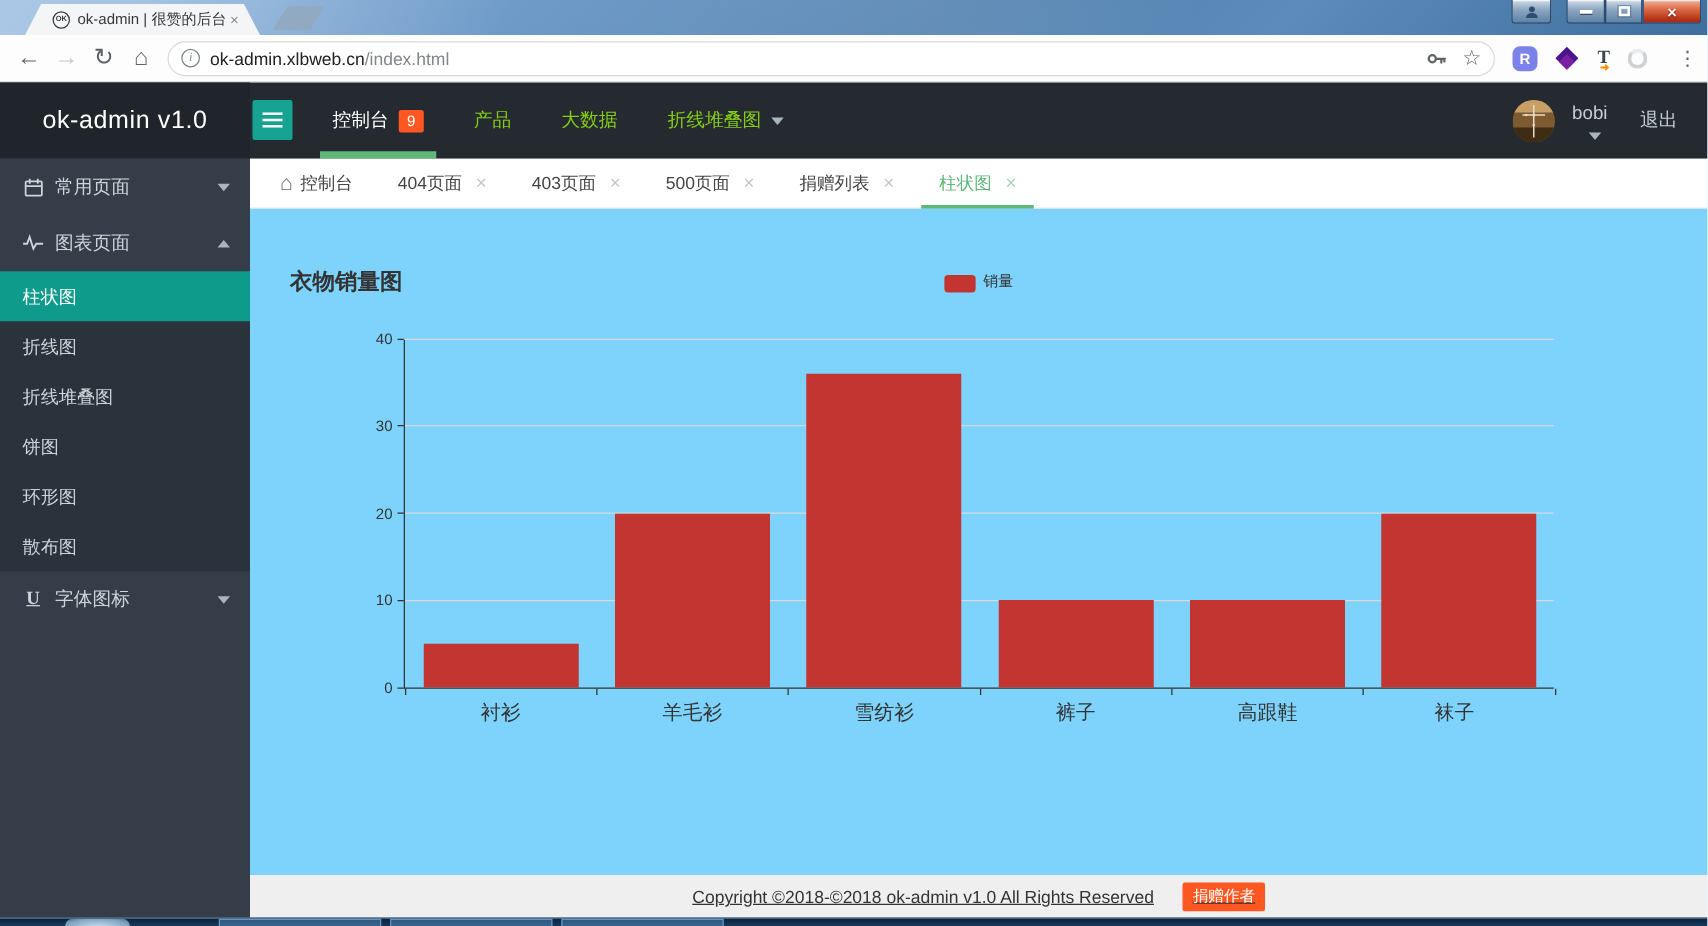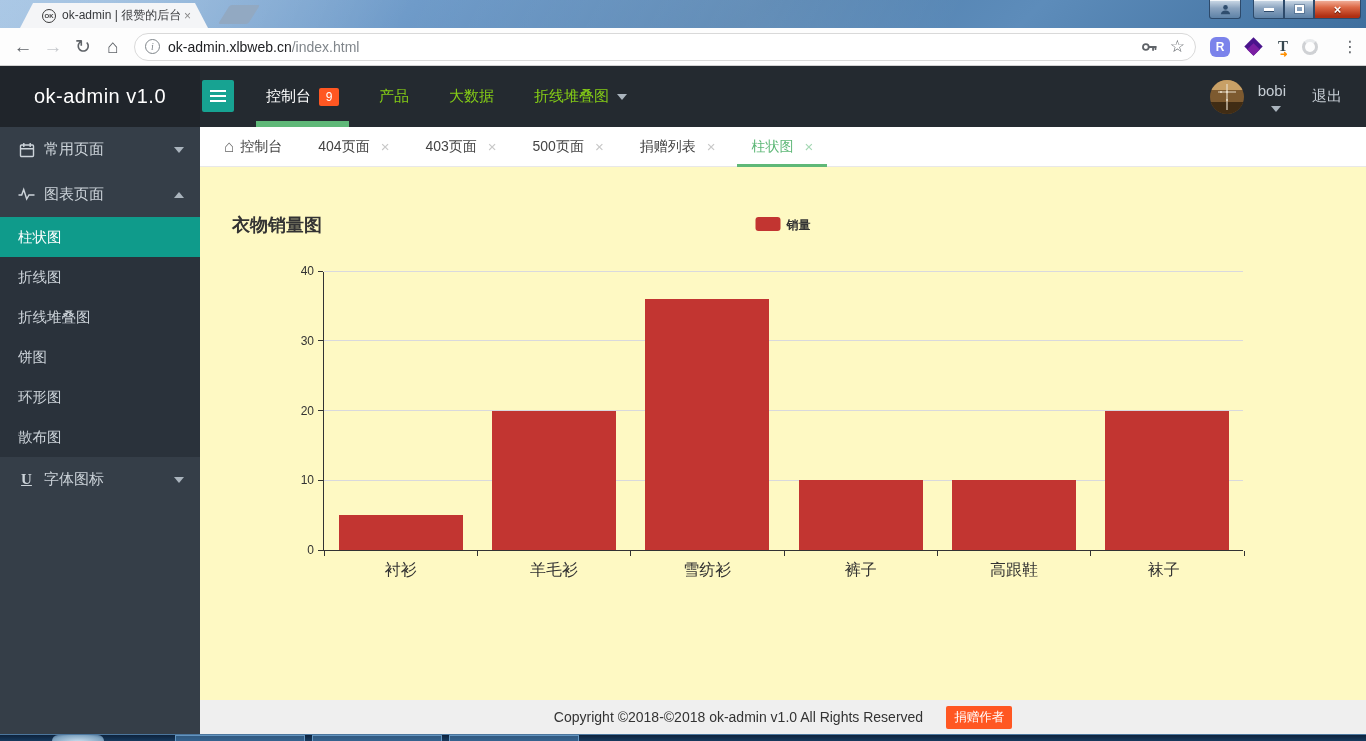--- a/index.html
+++ b/index.html
@@ -107,38 +107,38 @@
   .content { position:absolute; left:200px; top:61px; width:1166px; height:607px; background:#fff; }
   .ptabs { height:40px; border-bottom:1px solid #e8e8e8; display:flex; align-items:stretch; padding-left:6px; }
   .ptab { position:relative; display:flex; align-items:center; padding:0 14px; margin:0 4px;
     color:#444; font-size:14px; cursor:pointer; }
   .ptab.active { color:#5fb878; }
   .ptab.active::after { content:""; position:absolute; left:0; right:0; bottom:-1px; height:3px; background:#5fb878; }
   .home-ic { font-size:17px; color:#666; margin-right:6px; line-height:1; }
   .tab-x { margin-left:11px; color:#c7c7c7; font-size:15px; line-height:1; }
   .ptab.active .tab-x { color:#a5d8b4; }
 
-  .main { position:relative; width:100%; height:533px; background:#fef9c3; }
+  .main { position:relative; width:100%; height:533px; background:#7dd3fc; }
   .chart-title { position:absolute; left:32px; top:46px; font-size:18px; font-weight:bold; color:#333; }
   .legend { position:absolute; left:50%; transform:translateX(-50%); top:50px;
-    display:flex; align-items:flex-start; gap:6px;font-weight:bold; }
+    display:flex; align-items:flex-end; gap:6px; }
   .legend-swatch { width:25px; height:14px; border-radius:3px; }
   .legend-label { font-size:12px; color:#333; }
 
   .plot { position:absolute; left:123px; top:105px; width:920px; height:279px;
     border-left:1px solid #333; border-bottom:1px solid #333; }
   .gridline { position:absolute; left:0; right:0; height:1px; background:#d9d9dd; }
   .ylabel { position:absolute; left:-48px; width:38px; text-align:right; font-size:12px; color:#333; line-height:12px; }
   .ytick { position:absolute; left:-6px; width:5px; height:1px; background:#333; }
   .xtick { position:absolute; bottom:-6px; width:1px; height:5px; background:#333; }
   .bar { position:absolute; bottom:0; }
   .xlabel { position:absolute; top:100%; margin-top:10px; text-align:center; font-size:16px; color:#333; }
 
   .footer { position:absolute; left:0; bottom:0; width:100%; height:34px; background:#efefef;
-    display:flex; align-items:center; justify-content:center; gap:23px; font-size:14px; color:#333; }
+    display:flex; align-items:center; justify-content:center; gap:23px; font-size:14px; color:#333;text-decoration:underline; }
   .donate-btn { background:#ff5722; color:#fff; font-size:12.5px; padding:3px 8px; border-radius:2px; border:none; }
 
   
   .taskbar { position:absolute; left:0; bottom:0; width:100%; height:7px;
     background:linear-gradient(180deg,#0b1e36,#173a5e); box-shadow:inset 0 1px 0 rgba(130,190,240,.55); }
   .tb-orb { position:absolute; left:52px; top:1px; width:52px; height:6px;
     border-radius:26px 26px 0 0; background:radial-gradient(ellipse at 50% 120%,#cfe3f2,#7fa3c0 70%,#41658a); }
   .tb-btn { position:absolute; top:1px; height:6px; background:rgba(90,150,205,.45);
     border:1px solid rgba(150,210,255,.5); border-bottom:none; }
 </style>

